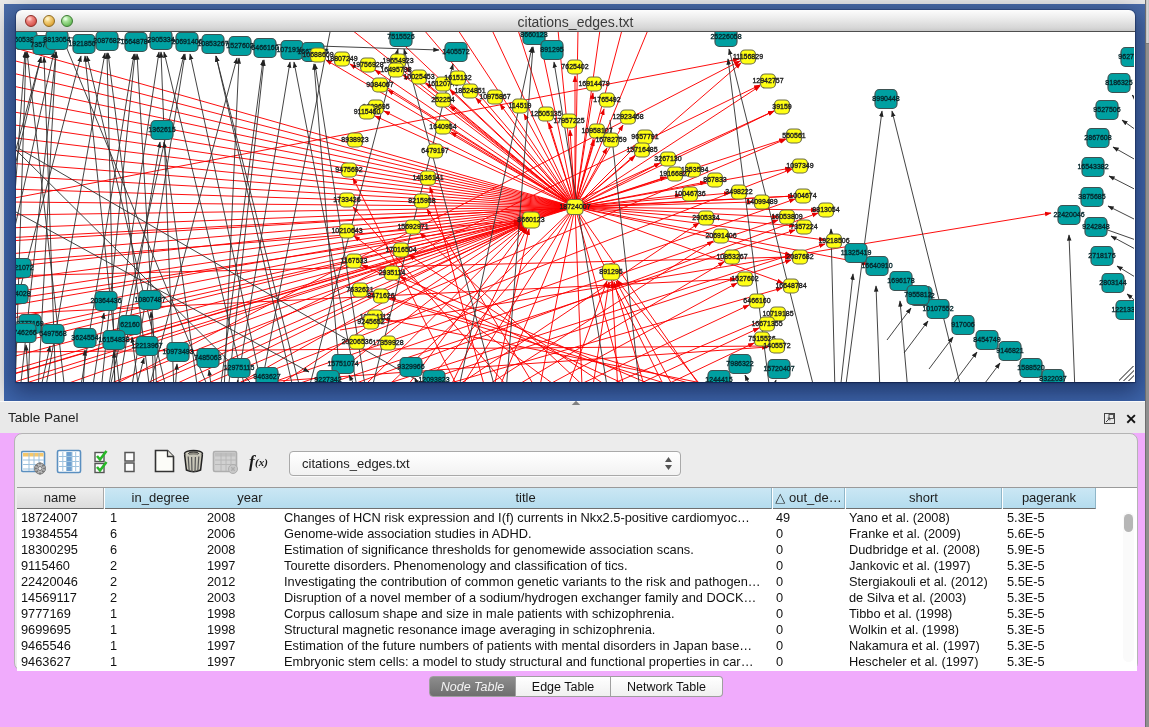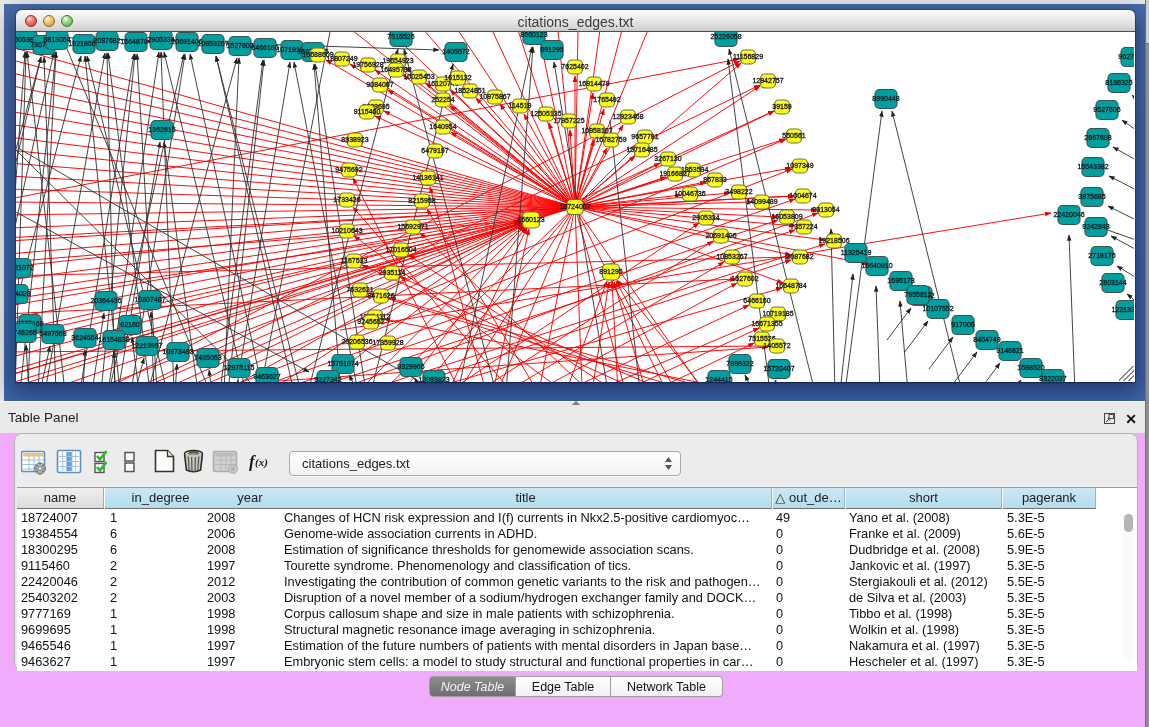--- a/index.html
+++ b/index.html
@@ -711,54 +711,54 @@
           <div class="c" style="left:190px;width:72px">2008</div>
           <div class="c" style="left:267px;width:488px">Changes of HCN risk expression and I(f) currents in Nkx2.5-positive cardiomyoc…</div>
           <div class="c" style="left:759px;width:69px">49</div>
           <div class="c" style="left:832px;width:153px">Yano et al. (2008)</div>
           <div class="c" style="left:990px;width:89px">5.3E-5</div>
         </div>
         <div class="row" style="top:38px;width:1100px">
           <div class="c" style="left:4px;width:83px">19384554</div>
           <div class="c" style="left:93px;width:93px">6</div>
           <div class="c" style="left:190px;width:72px">2006</div>
-          <div class="c" style="left:267px;width:488px">Genome-wide association currents in ADHD.</div>
+          <div class="c" style="left:267px;width:488px">Genome-wide association studies in ADHD.</div>
           <div class="c" style="left:759px;width:69px">0</div>
           <div class="c" style="left:832px;width:153px">Franke et al. (2009)</div>
           <div class="c" style="left:990px;width:89px">5.6E-5</div>
         </div>
         <div class="row" style="top:54px;width:1100px">
           <div class="c" style="left:4px;width:83px">18300295</div>
           <div class="c" style="left:93px;width:93px">6</div>
           <div class="c" style="left:190px;width:72px">2008</div>
           <div class="c" style="left:267px;width:488px">Estimation of significance thresholds for genomewide association scans.</div>
           <div class="c" style="left:759px;width:69px">0</div>
           <div class="c" style="left:832px;width:153px">Dudbridge et al. (2008)</div>
           <div class="c" style="left:990px;width:89px">5.9E-5</div>
         </div>
         <div class="row" style="top:70px;width:1100px">
           <div class="c" style="left:4px;width:83px">9115460</div>
           <div class="c" style="left:93px;width:93px">2</div>
           <div class="c" style="left:190px;width:72px">1997</div>
-          <div class="c" style="left:267px;width:488px">Tourette syndrome. Phenomenology and classification of tics.</div>
+          <div class="c" style="left:267px;width:488px">Tourette disorders. Phenomenology and classification of tics.</div>
           <div class="c" style="left:759px;width:69px">0</div>
           <div class="c" style="left:832px;width:153px">Jankovic et al. (1997)</div>
           <div class="c" style="left:990px;width:89px">5.3E-5</div>
         </div>
         <div class="row" style="top:86px;width:1100px">
           <div class="c" style="left:4px;width:83px">22420046</div>
           <div class="c" style="left:93px;width:93px">2</div>
           <div class="c" style="left:190px;width:72px">2012</div>
           <div class="c" style="left:267px;width:488px">Investigating the contribution of common genetic variants to the risk and pathogen…</div>
           <div class="c" style="left:759px;width:69px">0</div>
           <div class="c" style="left:832px;width:153px">Stergiakouli et al. (2012)</div>
           <div class="c" style="left:990px;width:89px">5.5E-5</div>
         </div>
         <div class="row" style="top:102px;width:1100px">
-          <div class="c" style="left:4px;width:83px">25403202</div>
+          <div class="c" style="left:4px;width:83px">14569117</div>
           <div class="c" style="left:93px;width:93px">2</div>
           <div class="c" style="left:190px;width:72px">2003</div>
           <div class="c" style="left:267px;width:488px">Disruption of a novel member of a sodium/hydrogen exchanger family and DOCK…</div>
           <div class="c" style="left:759px;width:69px">0</div>
           <div class="c" style="left:832px;width:153px">de Silva et al. (2003)</div>
           <div class="c" style="left:990px;width:89px">5.3E-5</div>
         </div>
         <div class="row" style="top:118px;width:1100px">
           <div class="c" style="left:4px;width:83px">9777169</div>
           <div class="c" style="left:93px;width:93px">1</div>

